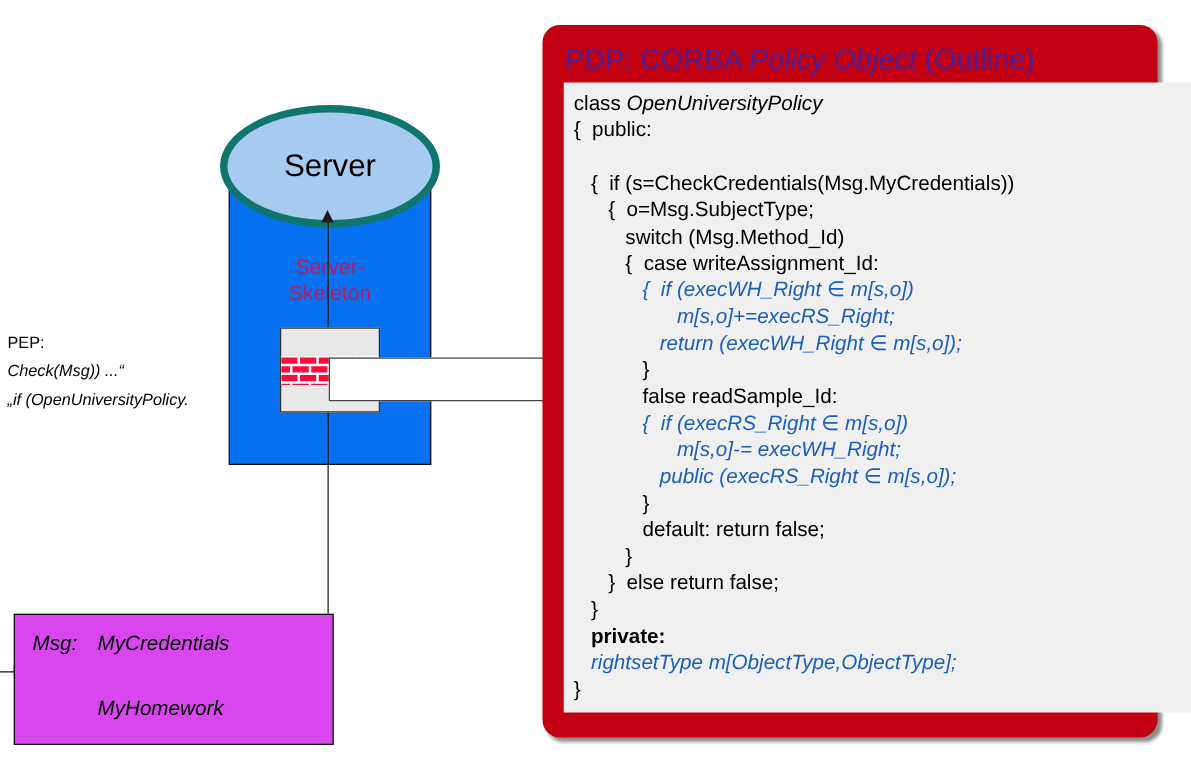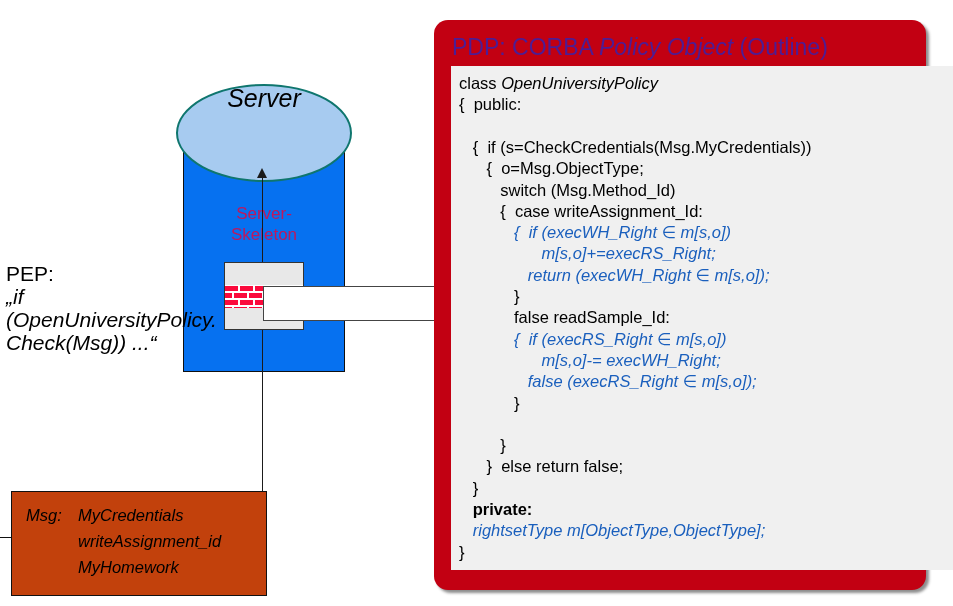--- a/index.html
+++ b/index.html
@@ -10,23 +10,23 @@
   }
   .stage{position:absolute;left:0;top:0;width:953px;height:606px;}
 
   
   #server-body{
     position:absolute;left:183px;top:120px;width:162px;height:252px;
     background:#0671F0;border:1px solid #101010;box-sizing:border-box;
   }
   #server-ellipse{
     position:absolute;left:176px;top:84px;width:176px;height:98px;
-    background:#A7CBF0;border:2px solid #0f766e;border-radius:50%;
+    background:#A7CBF0;border:6px solid #0f766e;border-radius:50%;
     box-sizing:border-box;
-    display:flex;justify-content:center;font-style:italic;
+    display:flex;align-items:center;justify-content:center;
   }
   #server-ellipse .lbl{font-size:25px;color:#000;line-height:1;}
   #skeleton-label{
     position:absolute;left:183px;top:203px;width:162px;
     text-align:center;color:#be185d;font-size:17px;line-height:21px;
     white-space:pre-line;
   }
   #pep-box{
     position:absolute;left:224px;top:262px;width:80px;height:68px;
     background:#E8E8E8;border:1px solid #333;box-sizing:border-box;
@@ -45,28 +45,28 @@
   }
 
   
   #connector{
     position:absolute;left:263px;top:286px;width:212px;height:35px;
     background:#ffffff;border:1px solid #444;box-sizing:border-box;
   }
 
   #pep-label{
     position:absolute;left:6px;top:262px;width:215px;
-    font-size:21px;line-height:23px;color:#000;
+    font-size:13px;line-height:23px;color:#000;
   }
   #pep-label .t1{font-style:normal;}
   #pep-label .t2{font-style:italic;}
 
   #msg-box{
     position:absolute;left:11px;top:491px;width:256px;height:105px;
-    background:#c2410c;border:1px solid #111;box-sizing:border-box;
+    background:#d946ef;border:1px solid #111;box-sizing:border-box;
   }
   #msg-box .row{
     position:absolute;font-style:italic;font-size:16.5px;color:#000;
   }
   #msg-key{left:14px;top:14px;}
   #msg-v1{left:66px;top:14px;}
   #msg-v2{left:66px;top:40px;}
   #msg-v3{left:66px;top:66px;}
 
   #msg-arrow-line{position:absolute;left:0px;top:537px;width:14px;height:1.4px;background:#111;}
@@ -140,56 +140,56 @@
       <div class="brick-row" style="left: 24px; top: 22px; width: 13px; background: rgb(251, 10, 60);"></div>
       <div class="brick-row" style="left: 39px; top: 22px; width: 13px; background: rgb(251, 10, 60);"></div>
       <div class="brick-row" style="left: 54px; top: 22px; width: 13px; background: rgb(251, 10, 60);"></div>
       <div class="brick-row" style="left: 69px; top: 22px; width: 9px; background: rgb(251, 10, 60);"></div>
     </div>
 
   <div id="connector"></div>
 
   <div id="pep-label">
     <div class="t1">PEP:</div>
+    <div class="t2">Check(Msg)) ...“</div>
     <div class="t2">„if (OpenUniversityPolicy.</div>
-    <div class="t2">Check(Msg)) ...“</div>
   </div>
 
   <div id="msg-arrow-line"></div>
   <div id="msg-arrow-head"></div>
 
   <div id="msg-box">
     <span class="row" id="msg-key">Msg:</span>
     <span class="row" id="msg-v1">MyCredentials</span>
-    <span class="row" id="msg-v2">writeAssignment_id</span>
     <span class="row" id="msg-v3">MyHomework</span>
   </div>
 
   <div id="pdp-panel"></div>
 
   <div id="pdp-title">
     <span>PDP: CORBA </span><span class="it">Policy Object</span><span> (Outline)</span>
   </div>
 
   <div id="code-box">
       <div class="code-line" style="top: 8px;"><span>class </span><span style="font-style: italic;">OpenUniversityPolicy</span></div>
       <div class="code-line" style="top: 29.3px;">{  public:</div>
       <div class="code-line" style="top: 71.9px;">   {  if (s=CheckCredentials(Msg.MyCredentials))</div>
-      <div class="code-line" style="top: 93.2px;">      {  o=Msg.ObjectType;</div>
+      <div class="code-line" style="top: 93.2px;">      {  o=Msg.SubjectType;</div>
       <div class="code-line" style="top: 114.5px;">         switch (Msg.Method_Id)</div>
       <div class="code-line" style="top: 135.8px; text-align: right;">         {  case writeAssignment_Id:</div>
       <div class="code-line blue" style="top: 157.1px;">            {  if (execWH_Right ∈ m[s,o])</div>
       <div class="code-line blue" style="top: 178.4px;">                  m[s,o]+=execRS_Right;</div>
       <div class="code-line blue" style="top: 199.7px;">               return (execWH_Right ∈ m[s,o]);</div>
       <div class="code-line" style="top: 221px;">            }</div>
       <div class="code-line" style="top: 242.3px;">            false readSample_Id:</div>
       <div class="code-line blue" style="top: 263.6px;">            {  if (execRS_Right ∈ m[s,o])</div>
       <div class="code-line blue" style="top: 284.9px;">                  m[s,o]-= execWH_Right;</div>
-      <div class="code-line blue" style="top: 306.2px;">               false (execRS_Right ∈ m[s,o]);</div>
+      <div class="code-line blue" style="top: 306.2px;">               public (execRS_Right ∈ m[s,o]);</div>
       <div class="code-line" style="top: 327.5px;">            }</div>
+      <div class="code-line" style="top: 348.8px;">            default: return false;</div>
       <div class="code-line" style="top: 370.1px;">         }</div>
       <div class="code-line" style="top: 391.4px; text-align: right;">      }  else return false;</div>
       <div class="code-line" style="top: 412.7px;">   }</div>
       <div class="code-line" style="top: 434px; font-weight: bold;">   private:</div>
       <div class="code-line blue" style="top: 455.3px;">   rightsetType m[ObjectType,ObjectType];</div>
       <div class="code-line" style="top: 476.6px;">}</div>
     </div>
 
 </div>
 

